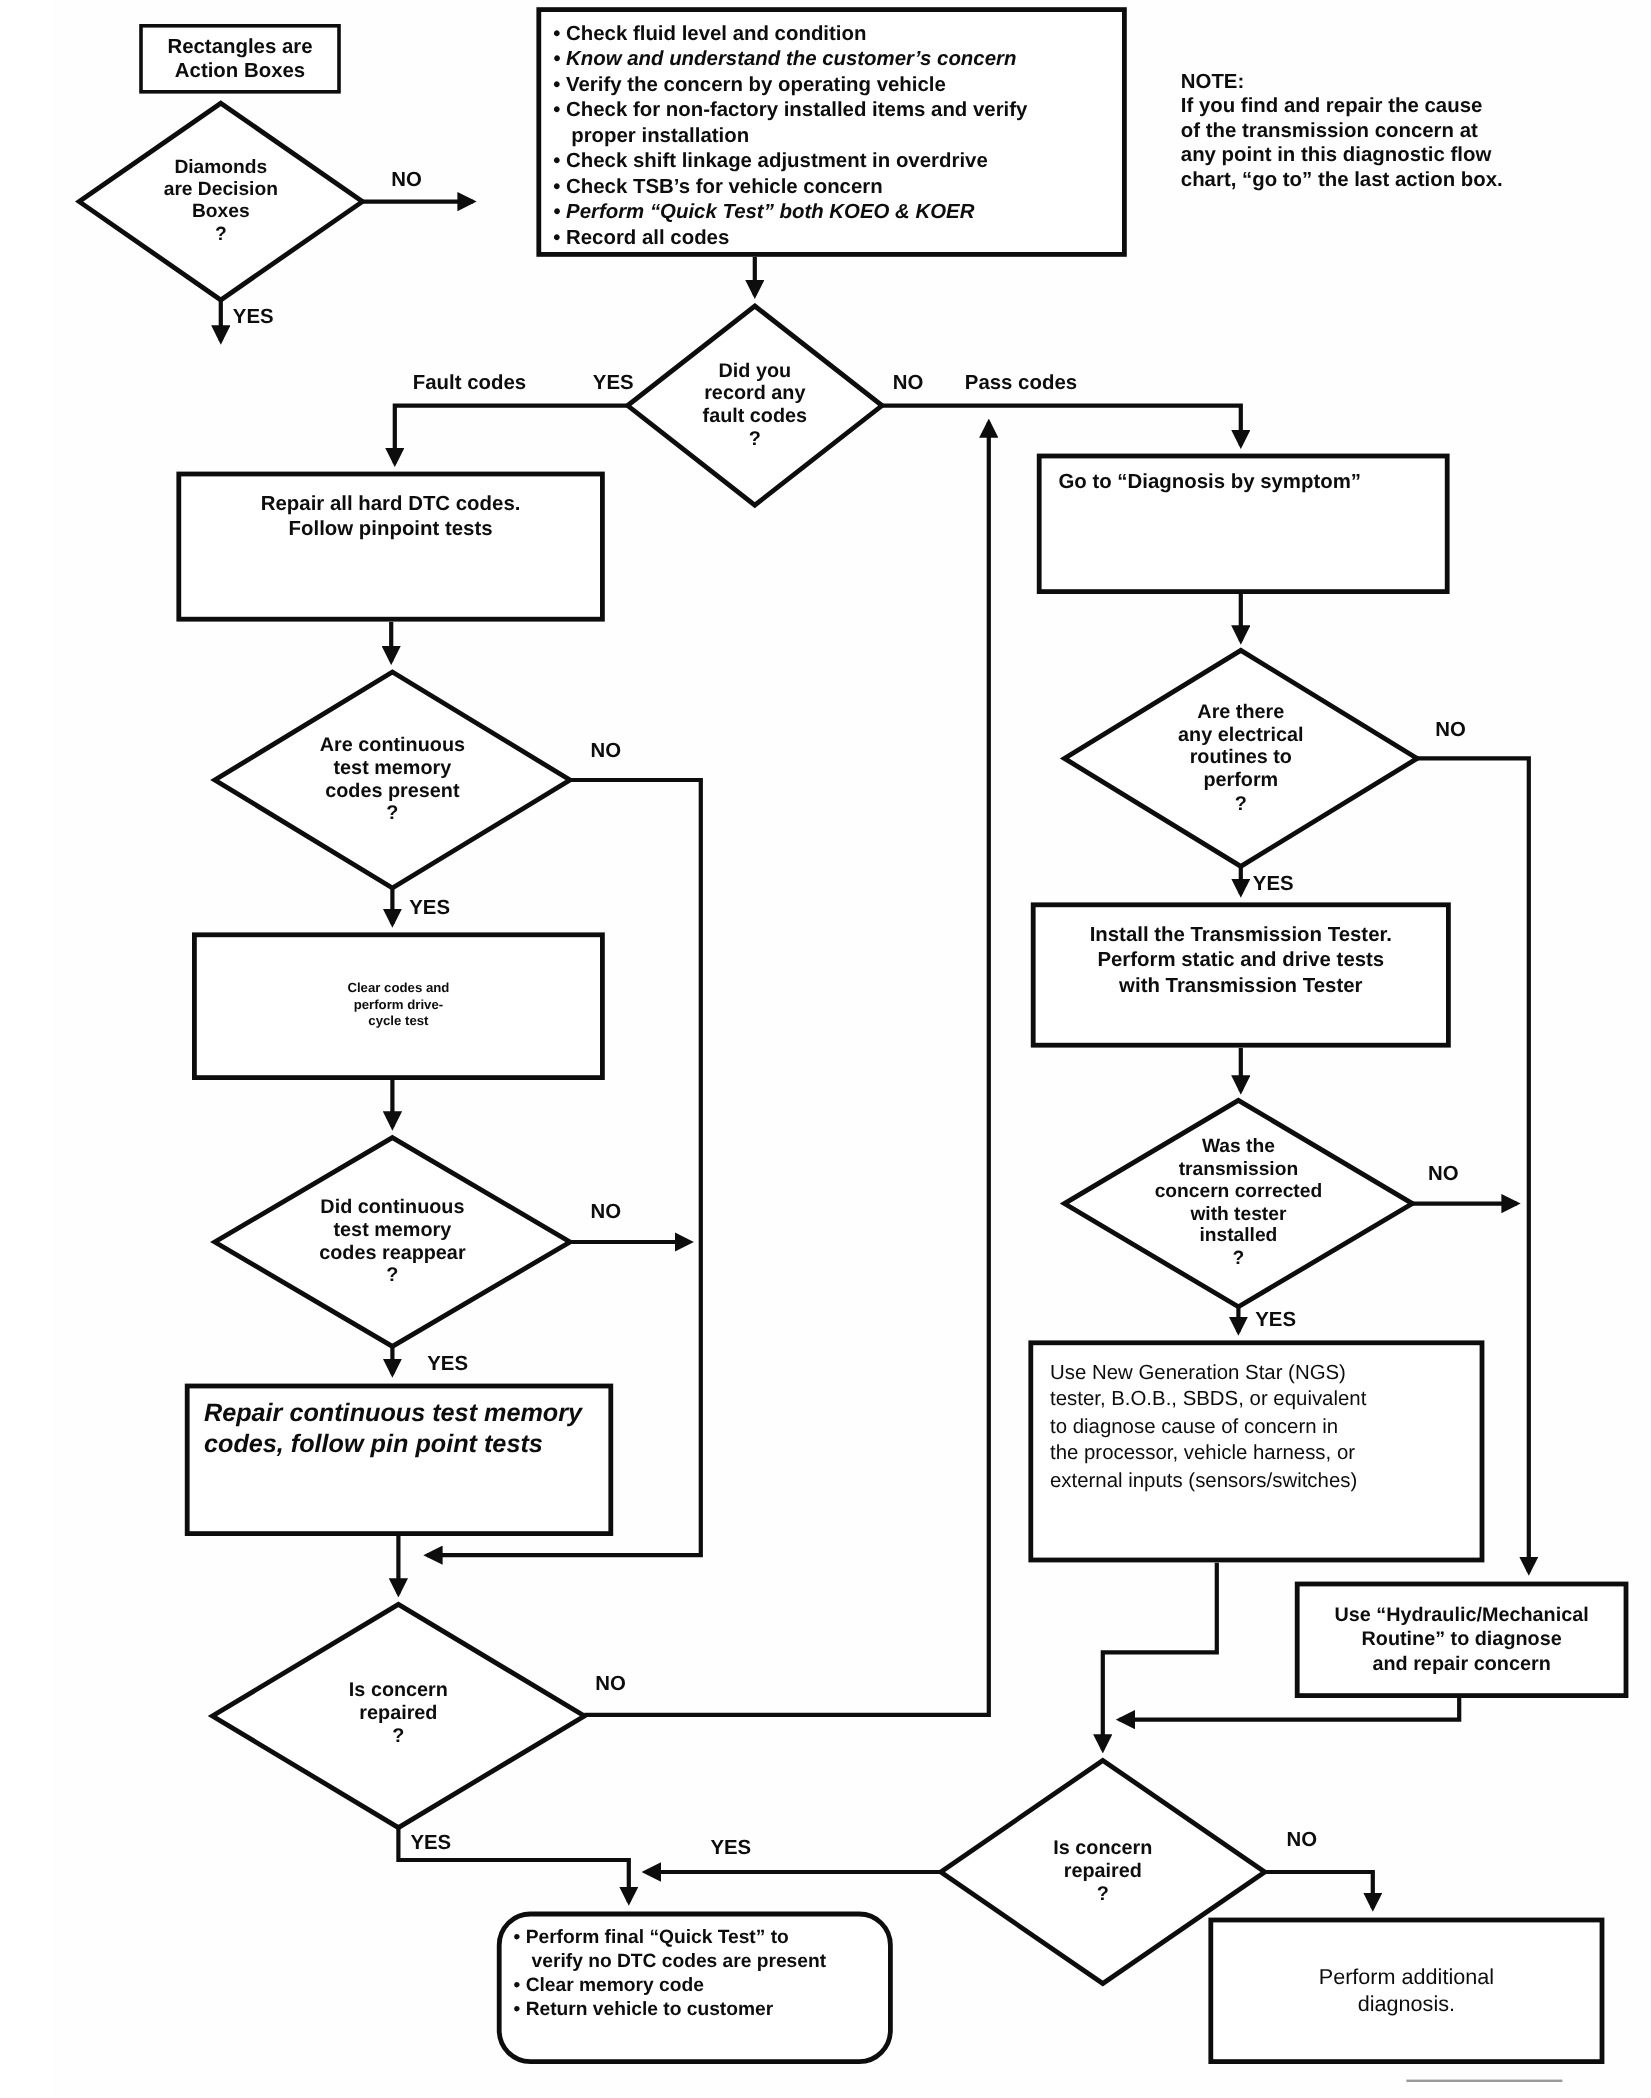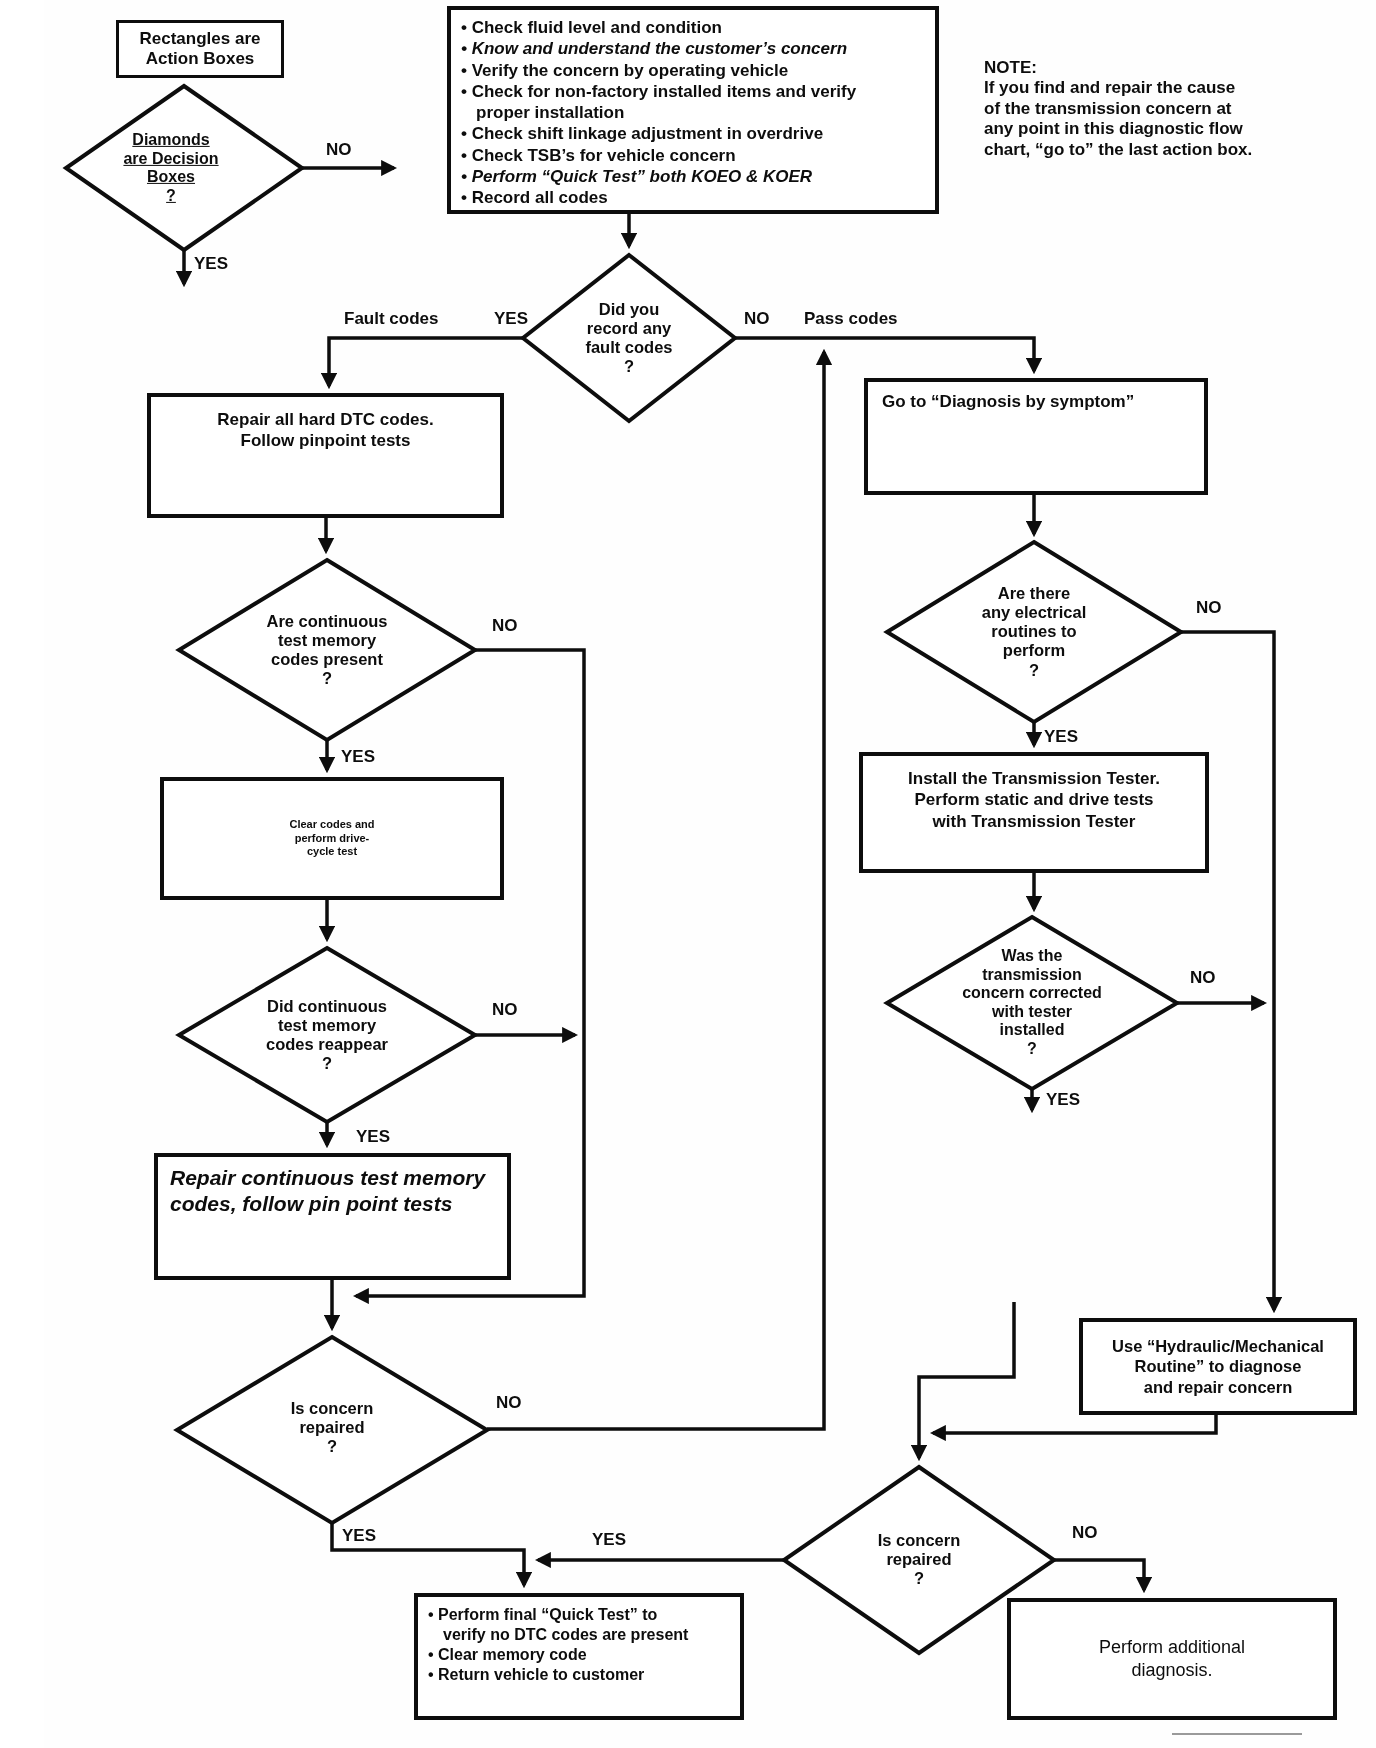--- a/index.html
+++ b/index.html
@@ -65,21 +65,21 @@
       <path d="M970,1302 V1377 H875 V1458" marker-end="url(#arr)"></path>
       <path d="M1172,1415 V1433 H889" marker-end="url(#arr)"></path>
       <path d="M1010,1560 H1100 V1590" marker-end="url(#arr)"></path>
     </g>
   </svg>
 
   <div class="node ctr pre" style="left:72px;top:20px;width:168px;height:58px;border-width:3px;font-weight:700;font-size:17px;line-height:1.2;">
     <span class="pre">Rectangles are
 Action Boxes</span>
   </div>
-  <div class="dtxt" style="left:127px;top:168px;font-size:16px;text-decoration:underline;">Diamonds
+  <div class="dtxt" style="left:140px;top:168px;font-size:16px;">Diamonds
 are Decision
 Boxes
 ?</div>
   <div class="lbl" style="left:282px;top:140px;">NO</div>
   <div class="lbl" style="left:150px;top:254px;">YES</div>
 
   <div class="node" style="left:403px;top:6px;width:492px;height:208px;padding:7px 10px;font-weight:700;font-size:17px;line-height:1.25;">
     <div class="bullet pre">Check fluid level and condition</div>
     <div class="bullet pre it">Know and understand the customer’s concern</div>
     <div class="bullet pre">Verify the concern by operating vehicle</div>
@@ -131,21 +131,21 @@
 
   <div class="node pre it" style="left:110px;top:1153px;width:357px;height:127px;padding:8px 12px;font-weight:700;font-size:21px;line-height:1.25;">Repair continuous test memory
 codes, follow pin point tests</div>
 
   <div class="dtxt" style="left:288px;top:1428px;">Is concern
 repaired
 ?</div>
   <div class="lbl" style="left:452px;top:1393px;">NO</div>
   <div class="lbl" style="left:298px;top:1526px;">YES</div>
 
-  <div class="node" style="left:370px;top:1593px;width:330px;height:127px;padding:8px 10px;font-weight:700;font-size:16px;line-height:1.25;">
+  <div class="node" style="left:370px;top:1593px;width:330px;height:127px;padding:8px 10px;font-weight:700;font-size:16px;line-height:1.25;border-radius:28px;">
     <div class="bullet pre">Perform final “Quick Test” to
 verify no DTC codes are present</div>
     <div class="bullet pre">Clear memory code</div>
     <div class="bullet pre">Return vehicle to customer</div>
   </div>
 
   <div class="node" style="left:820px;top:378px;width:344px;height:117px;padding:10px 14px;font-weight:700;font-size:17px;">Go to “Diagnosis by symptom”</div>
 
   <div class="dtxt" style="left:990px;top:632px;">Are there
 any electrical
@@ -161,20 +161,25 @@
 
   <div class="dtxt" style="left:988px;top:1003px;font-size:16px;">Was the
 transmission
 concern corrected
 with tester
 installed
 ?</div>
   <div class="lbl" style="left:1146px;top:968px;">NO</div>
   <div class="lbl" style="left:1002px;top:1090px;">YES</div>
 
+  <div class="node pre" style="left:813px;top:1117px;width:380px;height:185px;padding:12px 14px;font-weight:400;font-size:17px;line-height:1.32;">Use New Generation Star (NGS)
+tester, B.O.B., SBDS, or equivalent
+to diagnose cause of concern in
+the processor, vehicle harness, or
+external inputs (sensors/switches)</div>
 
   <div class="node ctr pre" style="left:1035px;top:1318px;width:278px;height:97px;font-weight:700;font-size:16.5px;line-height:1.22;">Use “Hydraulic/Mechanical
 Routine” to diagnose
 and repair concern</div>
 
   <div class="dtxt" style="left:875px;top:1560px;">Is concern
 repaired
 ?</div>
   <div class="lbl" style="left:1028px;top:1523px;">NO</div>
   <div class="lbl" style="left:548px;top:1530px;">YES</div>

